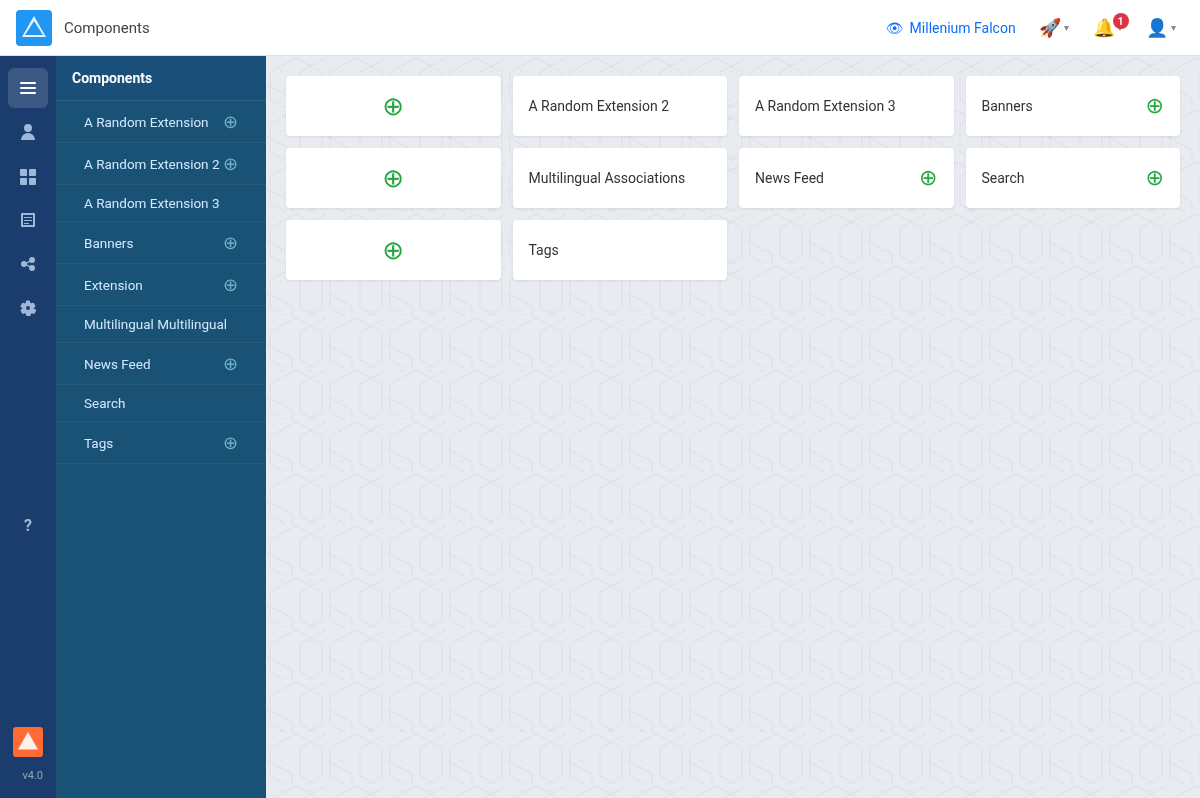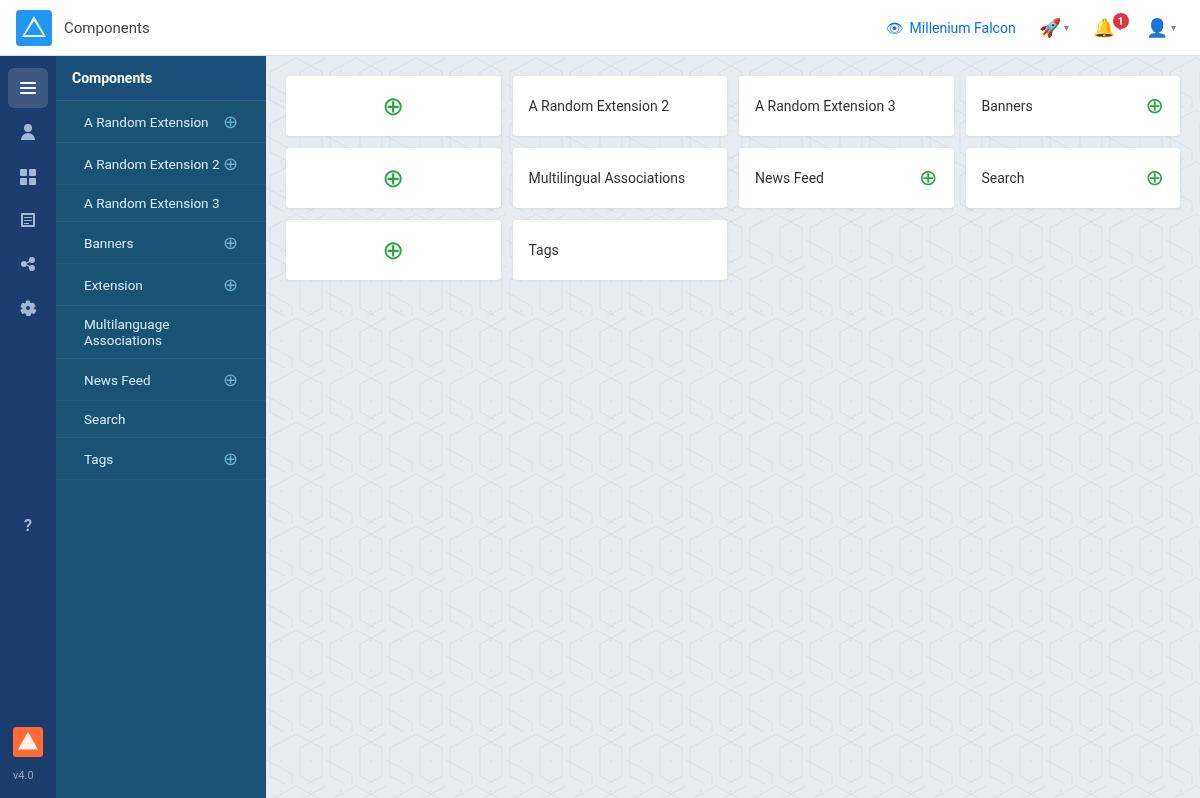--- a/index.html
+++ b/index.html
@@ -100,21 +100,21 @@
       cursor: pointer;
       color: #a0b8d8;
       font-size: 18px;
     }
     .icon-sidebar-item.active { background: rgba(255,255,255,0.15); color: #fff; }
     .icon-sidebar-bottom {
       margin-top: auto;
       padding-bottom: 12px;
       display: flex;
       flex-direction: column;
-      align-items: flex-start;
+      align-items: flex-end;
       gap: 4px;
     }
 
     
     .nav-sidebar {
       width: 210px;
       background: #1a5276;
       display: flex;
       flex-direction: column;
       flex-shrink: 0;
@@ -333,21 +333,21 @@
     </div>
     <div class="nav-sidebar-item">
       <span>Banners</span>
       <span class="plus-icon">⊕</span>
     </div>
     <div class="nav-sidebar-item">
       <span>Extension</span>
       <span class="plus-icon">⊕</span>
     </div>
     <div class="nav-sidebar-item">
-      <span>Multilanguage Associations</span>
+      <span>Multilingual Multilingual</span>
     </div>
     <div class="nav-sidebar-item">
       <span>News Feed</span>
       <span class="plus-icon">⊕</span>
     </div>
     <div class="nav-sidebar-item">
       <span>Search</span>
     </div>
     <div class="nav-sidebar-item">
       <span>Tags</span>

